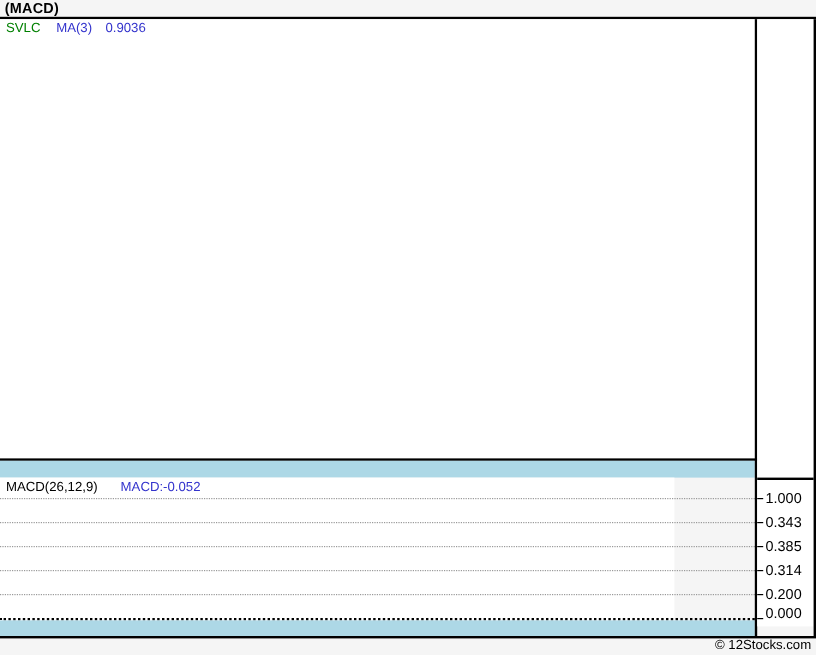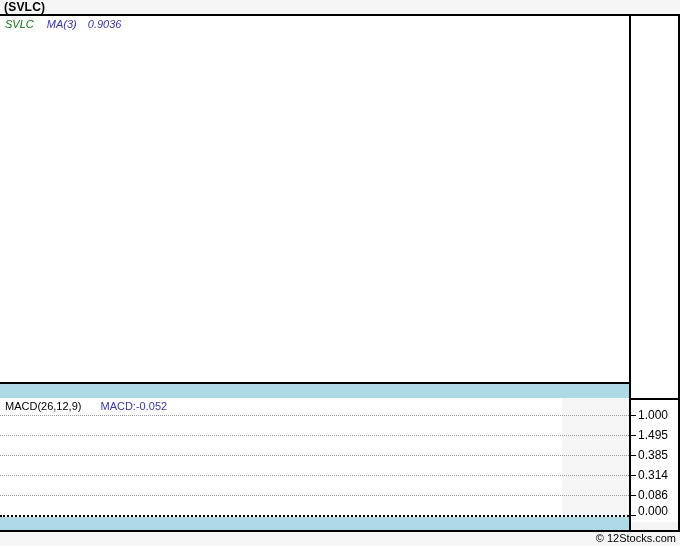--- a/index.html
+++ b/index.html
@@ -17,21 +17,20 @@
   .title{
     position:absolute;left:4px;top:0;height:14px;
     font-size:12px;font-weight:bold;color:#000;line-height:14px;
     letter-spacing:0.2px;
   }
   .hline-top{position:absolute;left:0;top:14px;width:680px;height:2px;background:#000;}
   
   .main-panel{
     position:absolute;left:0;top:16px;width:629px;height:366px;
     background:#fff;
-    font-style:italic;
   }
   .chart-bottom-line{position:absolute;left:0;top:382px;width:631px;height:2px;background:#000;}
   .legend{
     position:absolute;left:5px;top:2px;
     font-size:11px;line-height:12px;white-space:nowrap;
   }
   .legend .sym{color:#008000;}
   .legend .ma{color:#3333cc;margin-left:10px;}
   .legend .val{color:#3333cc;margin-left:8px;}
   
@@ -73,21 +72,21 @@
     font-size:11px;color:#000;line-height:13px;
     text-decoration:none;
     text-align:right;
   }
 </style>
 </head>
 <body>
 
 <div id="screen">
 
-  <div class="title">(SVLC)</div>
+  <div class="title">(MACD)</div>
   <div class="hline-top"></div>
 
   <div class="main-panel">
     <div class="legend">
       <span class="sym">SVLC</span>
       <span class="ma">MA(3)</span>
       <span class="val">0.9036</span>
     </div>
   </div>
   <div class="chart-bottom-line"></div>
@@ -112,24 +111,24 @@
   <div class="vline"></div>
   <div class="axis-col">
     <div class="axis-divider"></div>
     <div class="tick t1"></div>
     <div class="tick t2"></div>
     <div class="tick t3"></div>
     <div class="tick t4"></div>
     <div class="tick t5"></div>
     <div class="tick t6"></div>
     <div class="tick-label tl1">1.000</div>
-    <div class="tick-label tl2">1.495</div>
+    <div class="tick-label tl2">0.343</div>
     <div class="tick-label tl3">0.385</div>
     <div class="tick-label tl4">0.314</div>
-    <div class="tick-label tl5">0.086</div>
+    <div class="tick-label tl5">0.200</div>
     <div class="tick-label tl6">0.000</div>
   </div>
   <div class="axis-right-border"></div>
 
   <div class="hline-bottom"></div>
   <a class="copyright" href="#">© 12Stocks.com</a>
 
 </div>
 
 </body></html>

